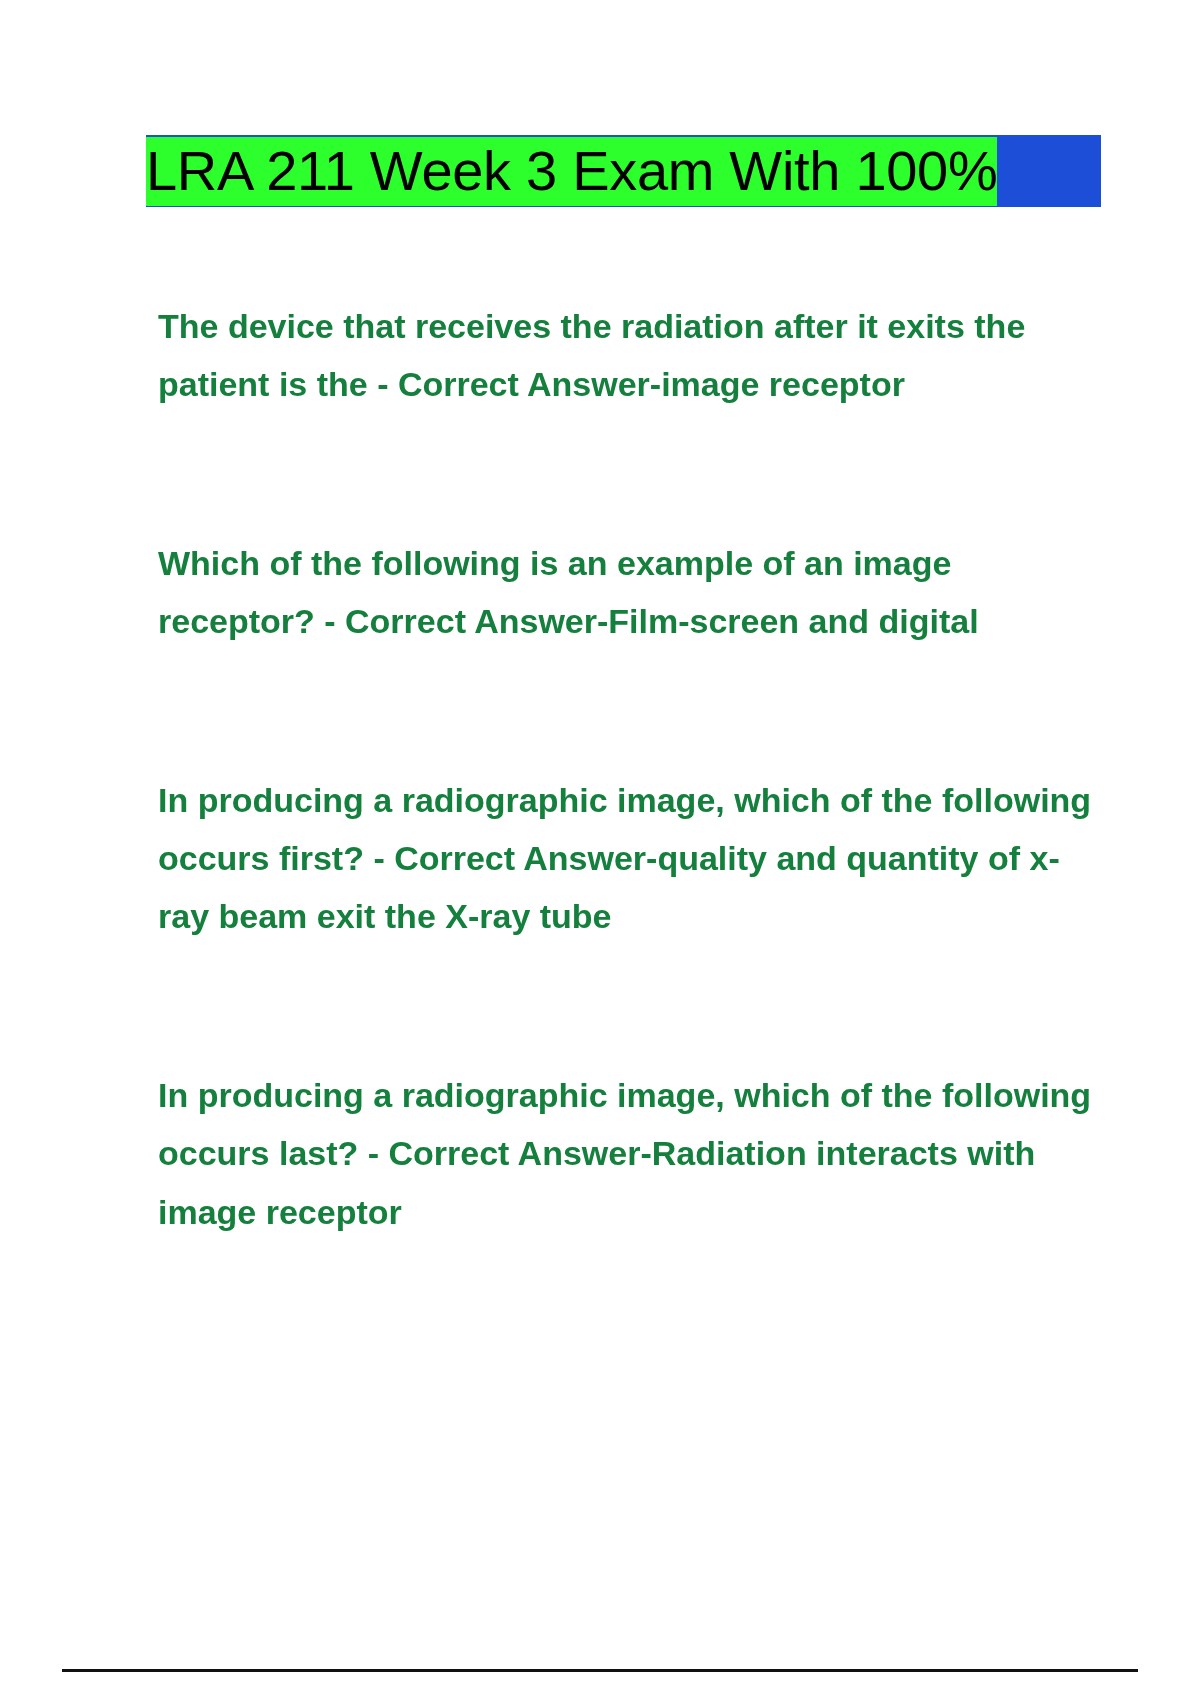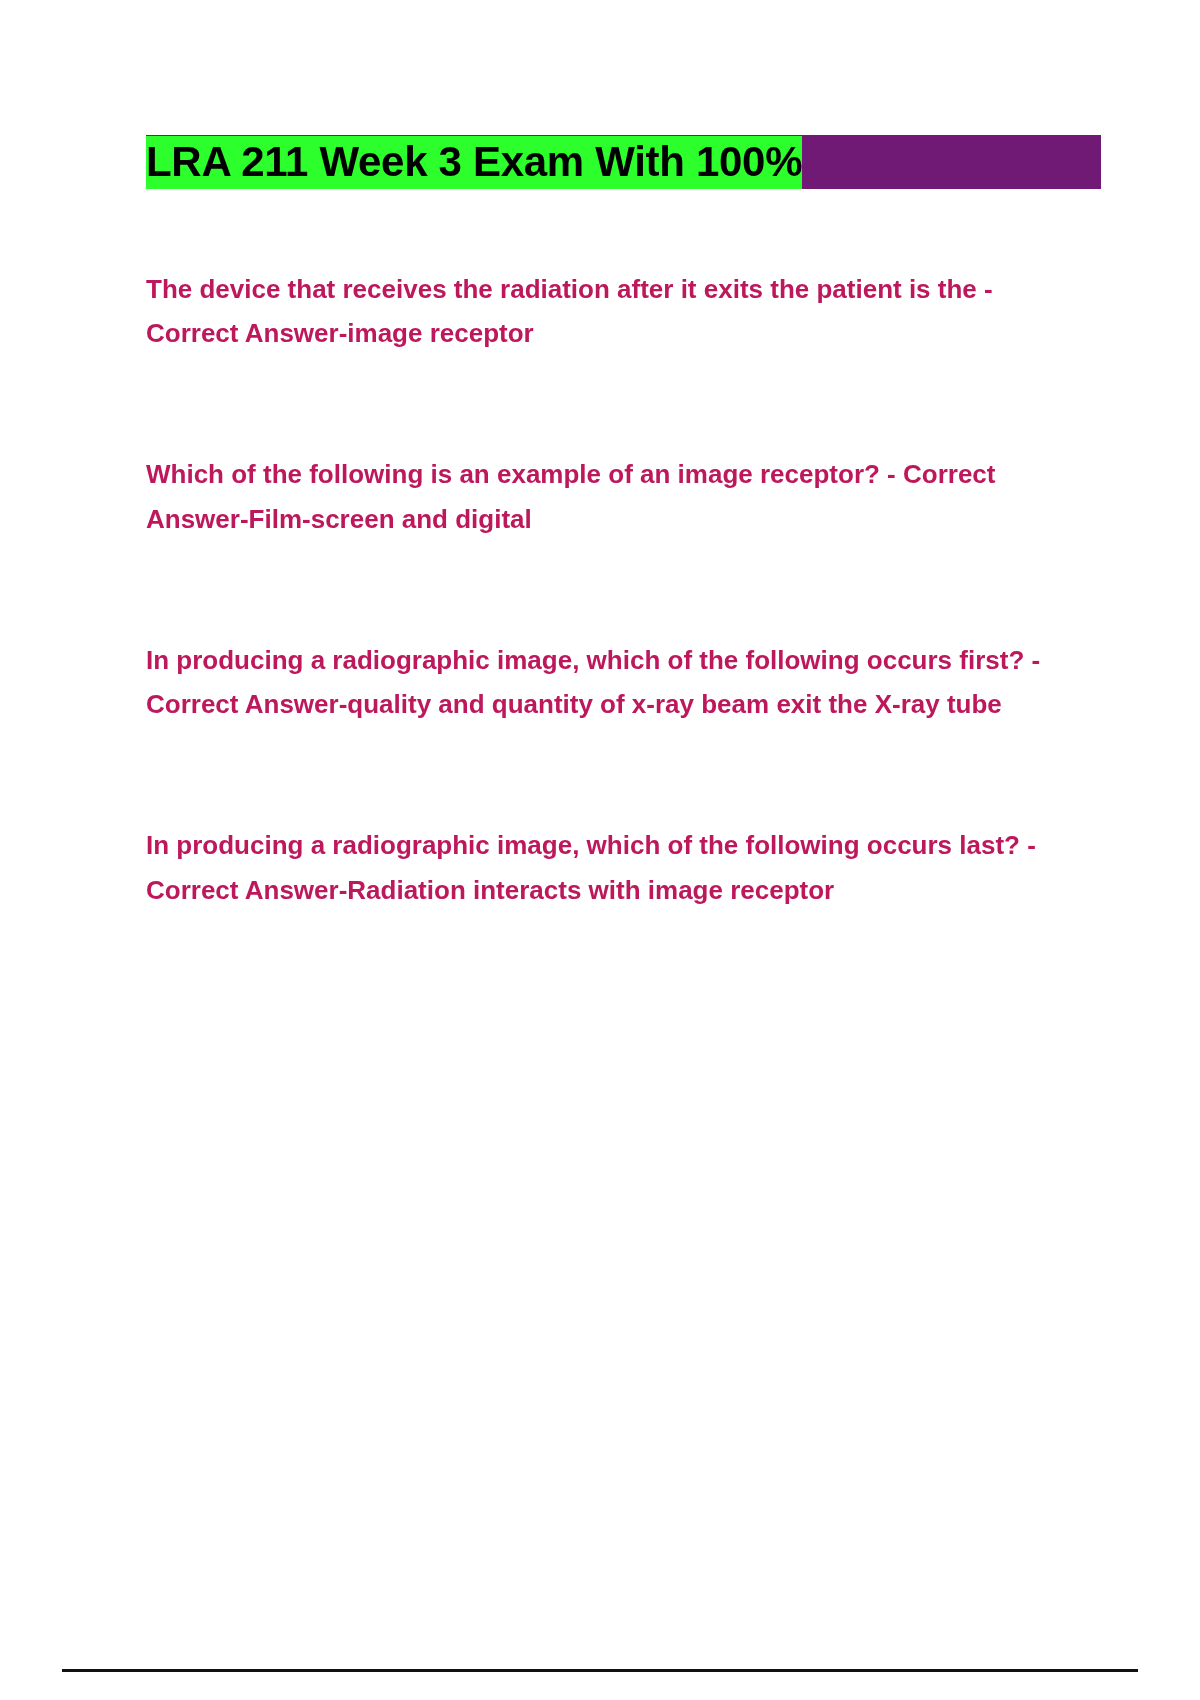--- a/index.html
+++ b/index.html
@@ -20,43 +20,43 @@
     background: #ffffff;
     box-sizing: border-box;
   }
   .content {
     position: absolute;
     left: 146px;
     top: 135px;
     width: 940px;
   }
   .doc-title {
-    font-size: 42px;
-    font-weight: bold;
+    font-size: 56px;
+    font-weight: normal;
     line-height: 1.28;
     color: #000000;
     margin: 0;
     letter-spacing: -0.3px;
-    background: #701a75;
+    background: #1d4ed8;
     display: block;
     width: 955px;
     padding: 0;
   }
   .doc-title .hl {
     background: #2cff2c;
     box-decoration-break: clone;
     -webkit-box-decoration-break: clone;
     padding: 2px 0 4px 0;
   }
   .qa-block {
-    font-size: 26px;
+    font-size: 34px;
     font-weight: bold;
     line-height: 1.72;
-    color: #be185d;
-    margin: 0;
+    color: #15803d;
+    margin: 12px;
     padding: 0;
     width: 935px;
   }
   .spacer-1 { height: 78px; }
   .gap { height: 96px; }
   .footer-rule {
     position: absolute;
     left: 62px;
     right: 62px;
     bottom: 28px;

